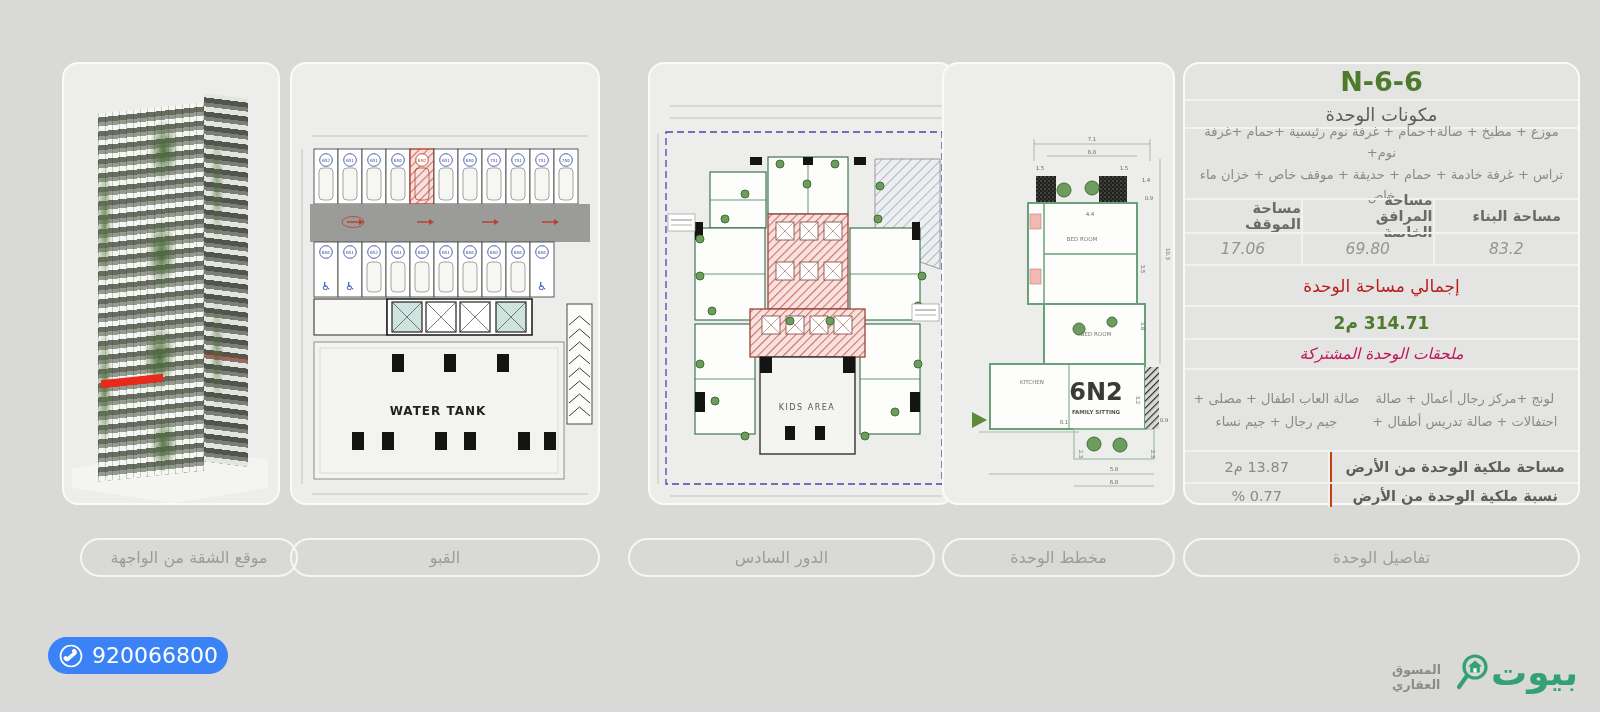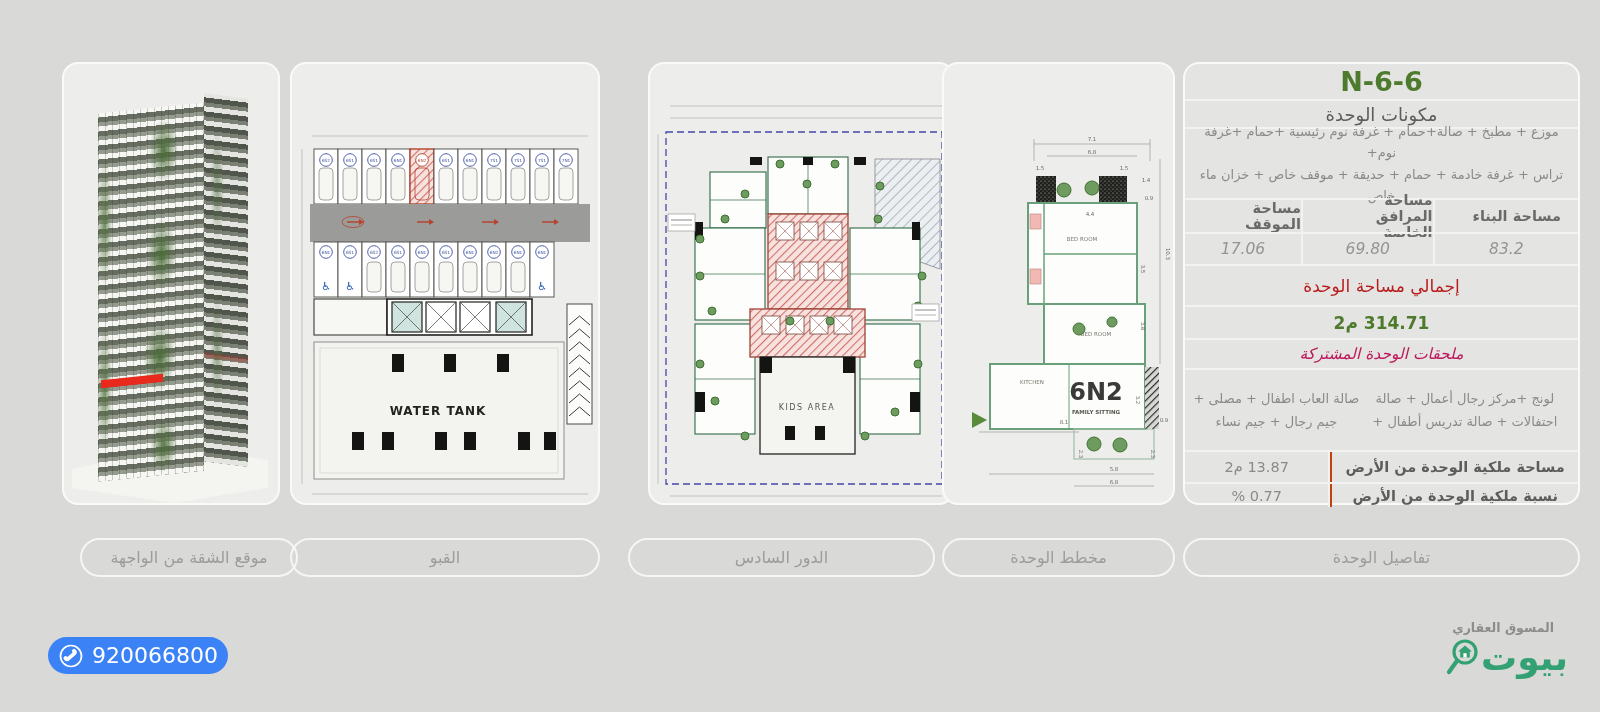--- a/index.html
+++ b/index.html
@@ -50,21 +50,21 @@
   .d-totlab{height:41px;color:#b91c1c;font-size:17px;}
   .d-totval{height:33px;color:#4d7a2c;font-weight:bold;font-size:17px;}
   .d-sharedh{height:30px;color:#be185d;font-size:15.5px;font-style:italic;}
   .d-sharedtx{height:82px;color:#8a8a88;font-size:13px;line-height:1.8;text-align:center;flex-direction:row;padding:0 8px;}
   .d-land{height:32px;} .d-pct{height:25px;}
   .lab{width:63%;border-left:2px solid #c2410c;color:#5d5d5b;font-weight:bold;font-size:14.5px;}
   .val{width:37%;color:#8a8a88;font-size:14.5px;}
   
   .phone-pill{position:absolute;left:48px;top:637px;width:180px;height:37px;border-radius:20px;background:#3b82f6;
               display:flex;align-items:center;justify-content:center;gap:8px;color:#fff;font-size:22px;}
-  .brand{position:absolute;left:1392px;top:602px;width:176px;height:92px;display:flex;flex-direction:column;align-items:flex-end;}
+  .brand{position:absolute;left:1392px;top:602px;width:176px;height:92px;display:flex;align-items:flex-end;}
   .brand-marketer{color:#8c8c8a;font-size:12.5px;font-weight:bold;margin:18px 14px 2px 0;}
   .brand-row{display:flex;align-items:center;gap:0;}
   .brand-name{color:#33a173;font-size:36px;font-weight:bold;line-height:1;}
 </style>
 </head>
 <body>
 
 <div class="canvas">
 
   <svg width="0" height="0" style="position:absolute">

